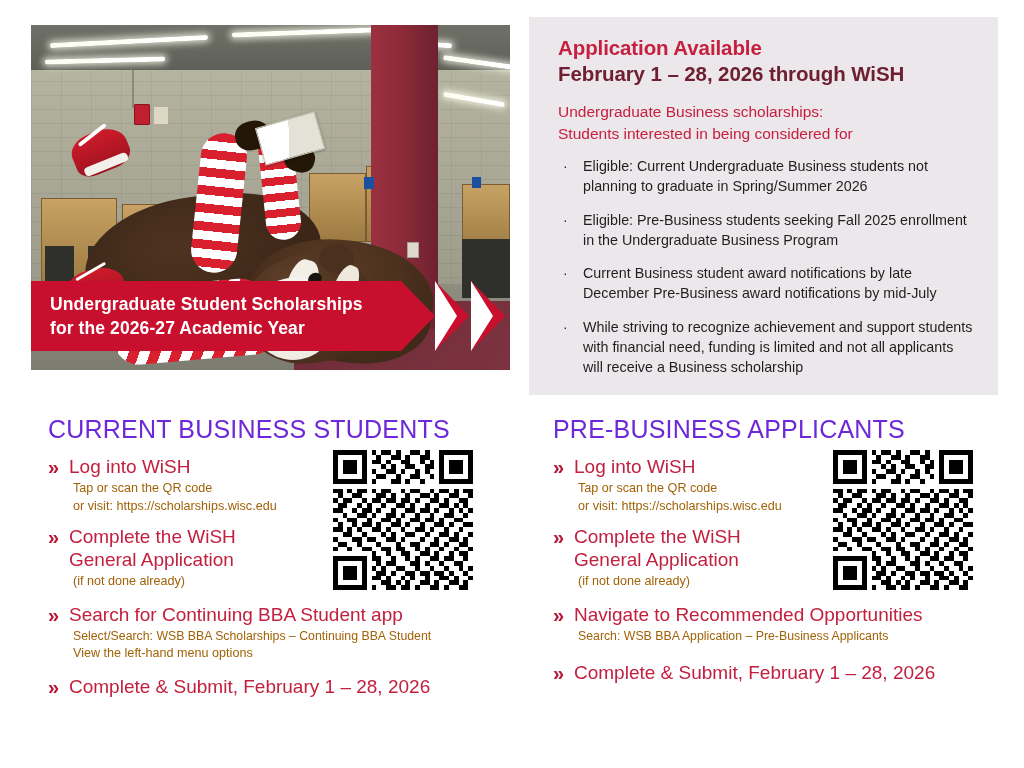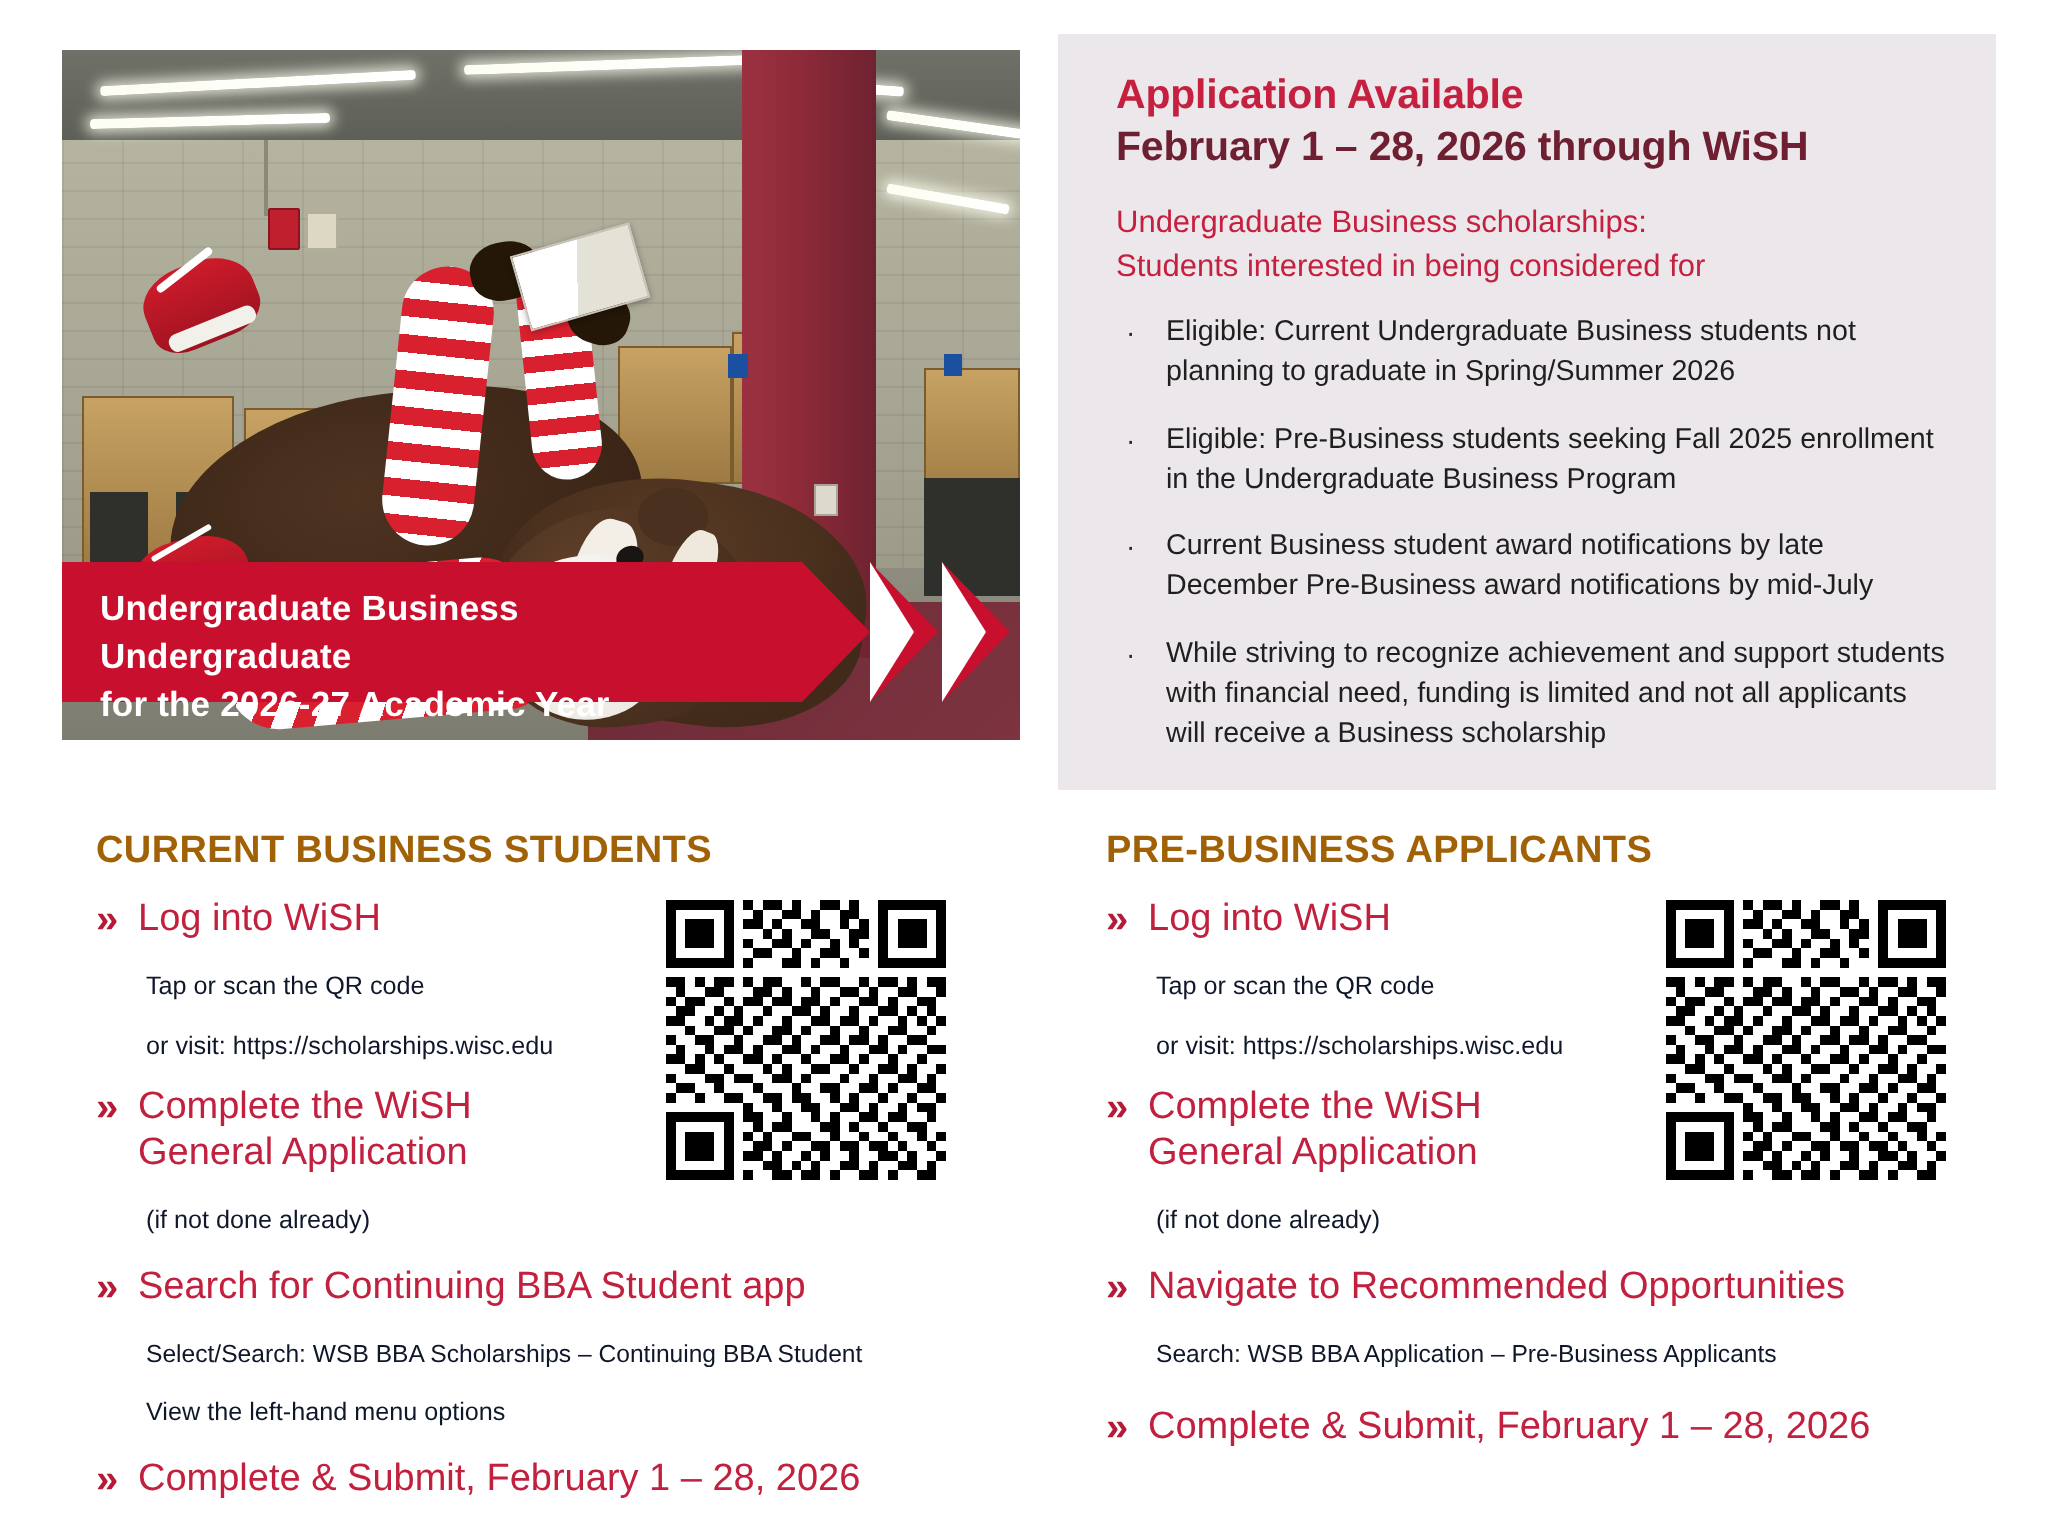--- a/index.html
+++ b/index.html
@@ -251,34 +251,34 @@
   }
   .bullets li .dot {
     position:absolute; left:5px; top:0; color:#2a2a2a; font-size:14px;
   }
 
   
   .section { position:absolute; }
   .sec-left  { left:48px;  top:415px; width:470px; }
   .sec-right { left:553px; top:415px; width:470px; }
   .sec-title {
-    color:#a16207; font-weight:bold; font-size:19px; letter-spacing:.2px;
+    color:#6d28d9; font-weight:normal; font-size:25px; letter-spacing:.2px;
     margin-bottom:12px;
   }
   .steps { position:relative; width:100%; }
   .step { position:relative; padding-left:21px; margin-bottom:11px; }
   .step .chevbul {
     position:absolute; left:0; top:-1px;
     color:#b51a39; font-size:20px; font-weight:bold; line-height:1.25;
   }
   .step-title {
     color:#c2203f; font-size:19px; line-height:1.21; font-weight:normal;
   }
   .step-sub {
-    color:#0f172a; font-size:12.6px; line-height:1.33; padding-left:4px; margin-top:13px;
+    color:#a16207; font-size:12.6px; line-height:1.33; padding-left:4px; margin-top:1px;
   }
   .step-sub.small { font-size:12.3px; }
 
   
   .qr { position:absolute; width:146px; height:140px; }
   .qr-left  { left:330px; top:450px; }
   .qr-right { left:830px; top:450px; }
   .qr svg { display:block; width:100%; height:100%; }
 </style>
 </head>
@@ -343,21 +343,21 @@
   </div>
 
   <div class="ribbon-layer">
     <div class="ribbon-body"></div>
     <div class="ribbon-point"></div>
     <div class="chev chev-a"></div>
     <div class="chev-cut chev-a-cut"></div>
     <div class="chev chev-b"></div>
     <div class="chev-cut chev-b-cut"></div>
     <div class="ribbon-text">
-      <div>Undergraduate Business Undergraduate</div>
+      <div>Undergraduate Student Scholarships</div>
       <div>for the 2026-27 Academic Year</div>
     </div>
   </div>
 
   <div class="info-panel">
     <div class="info-h1">Application Available</div>
     <div class="info-h2">February 1 – 28, 2026 through WiSH</div>
     <div class="info-intro">
       <div>Undergraduate Business scholarships:</div>
       <div>Students interested in being considered for</div>

